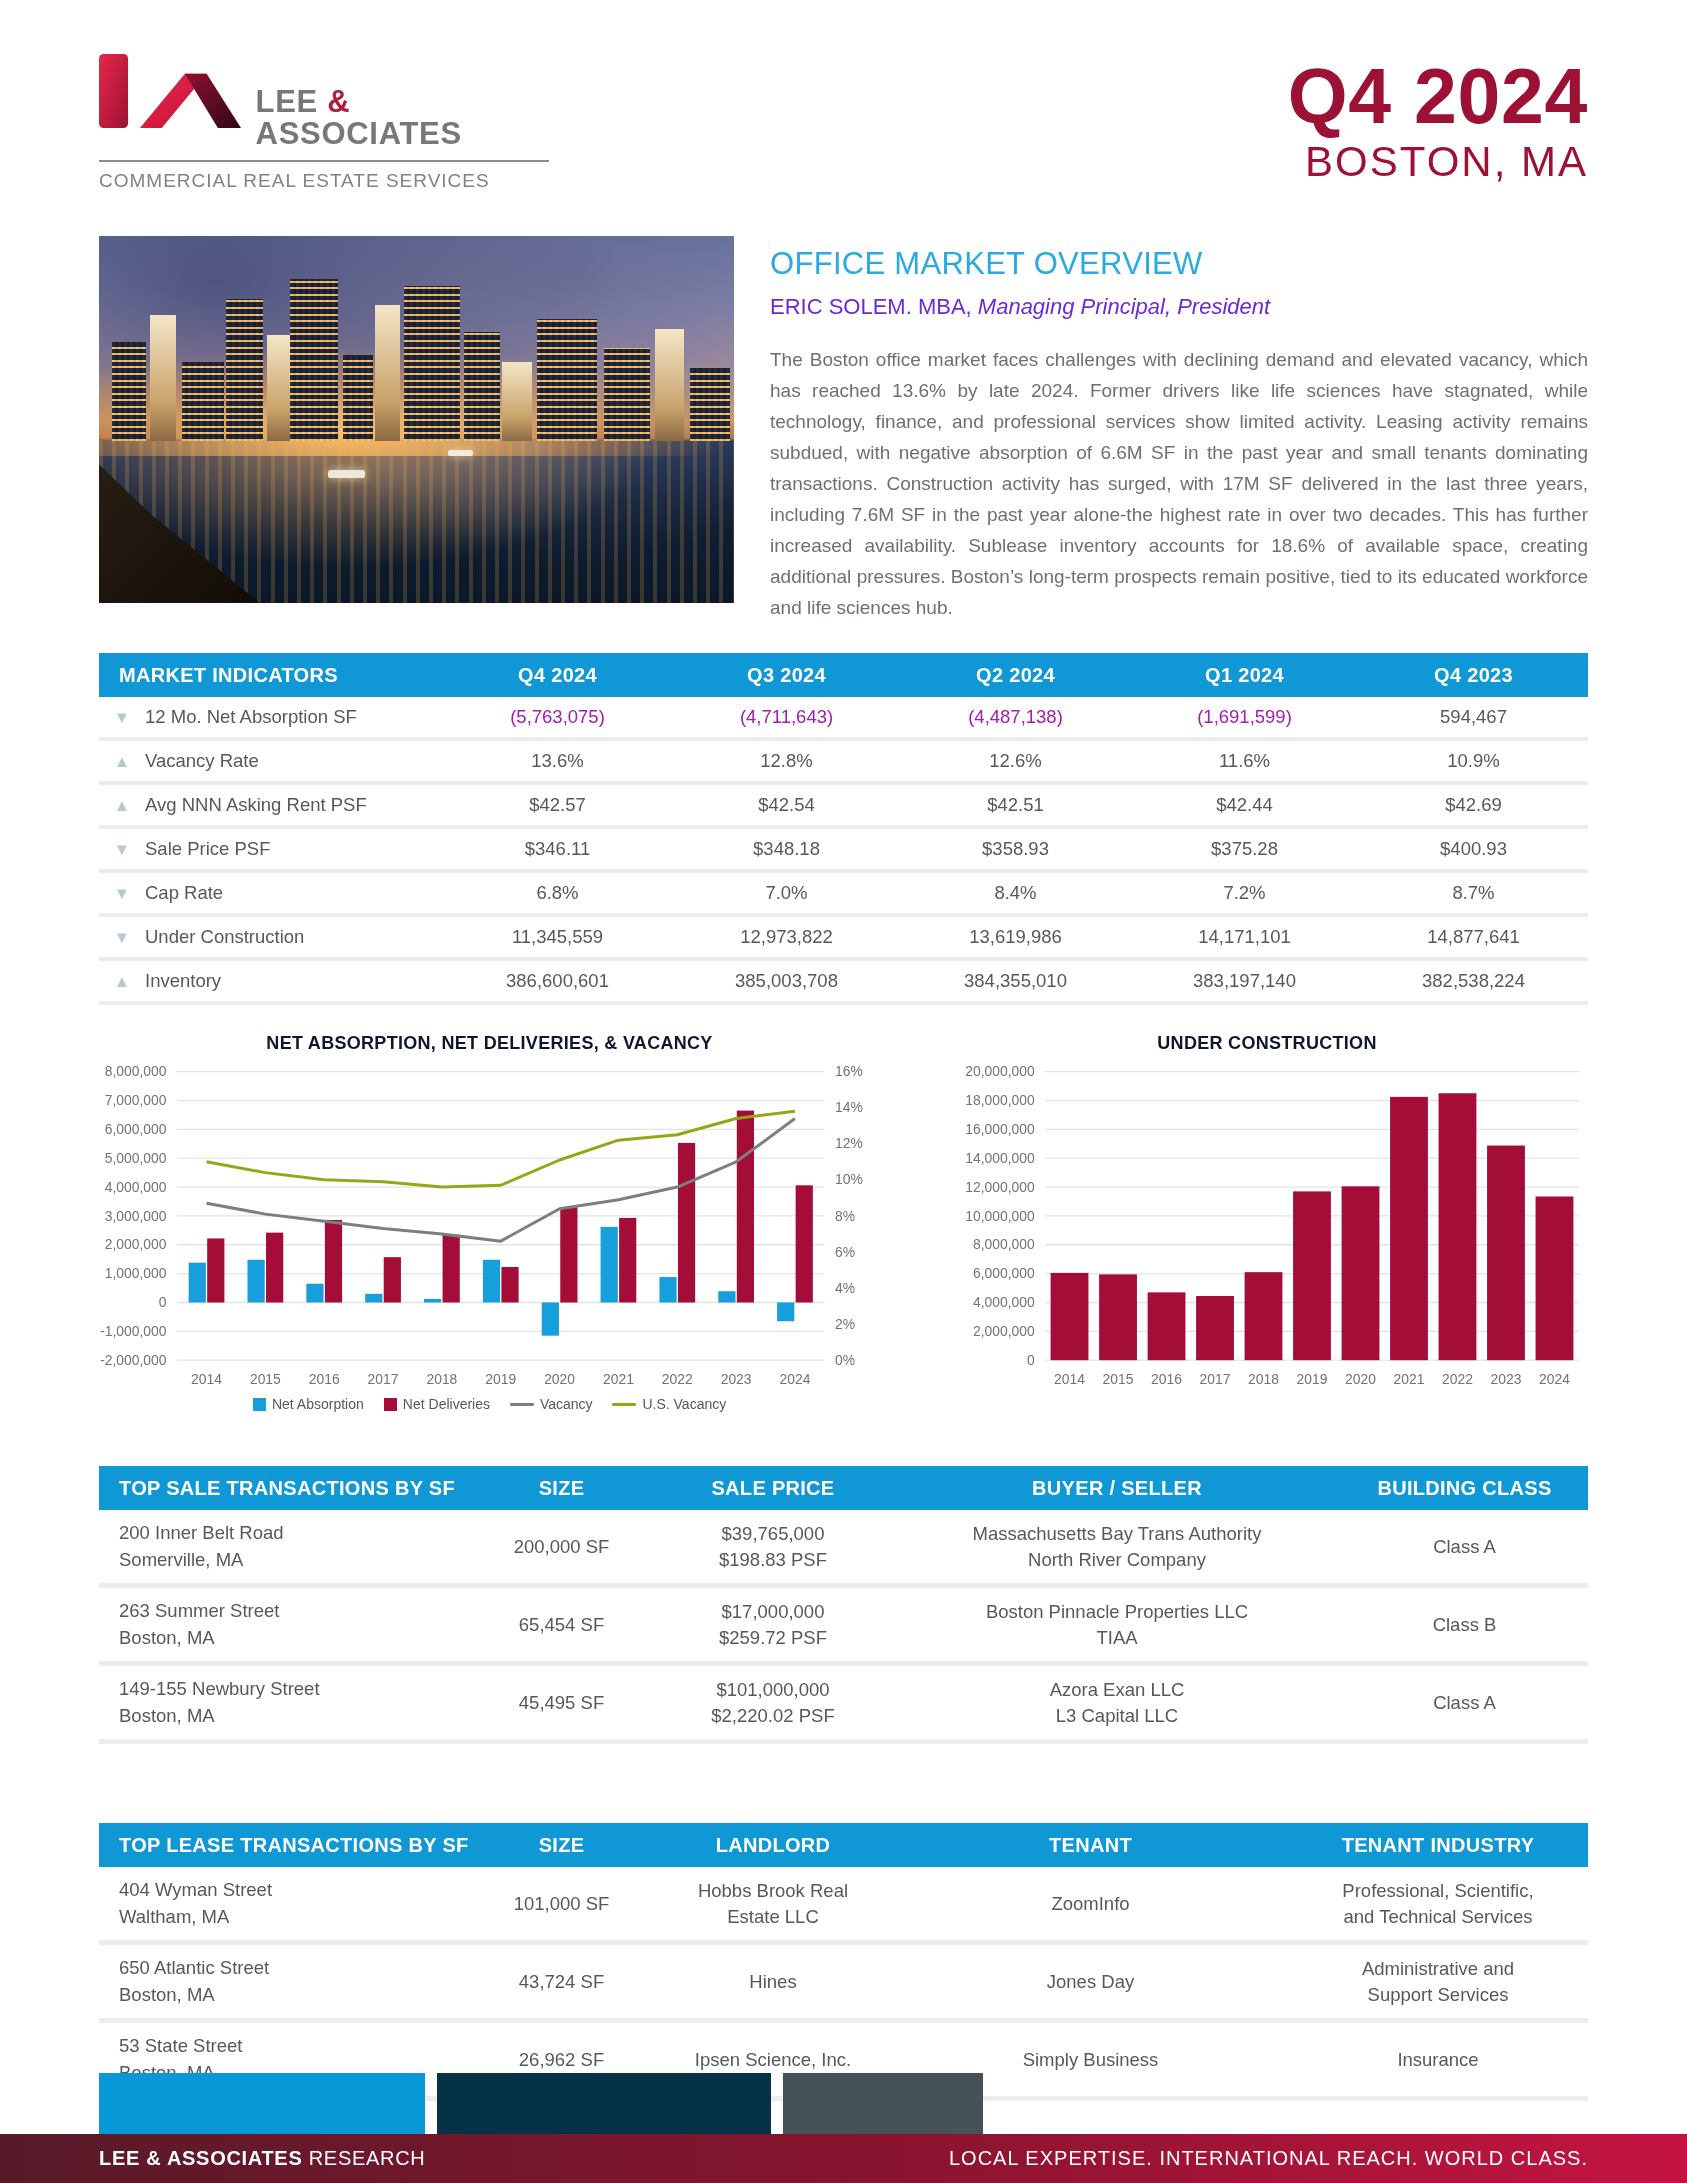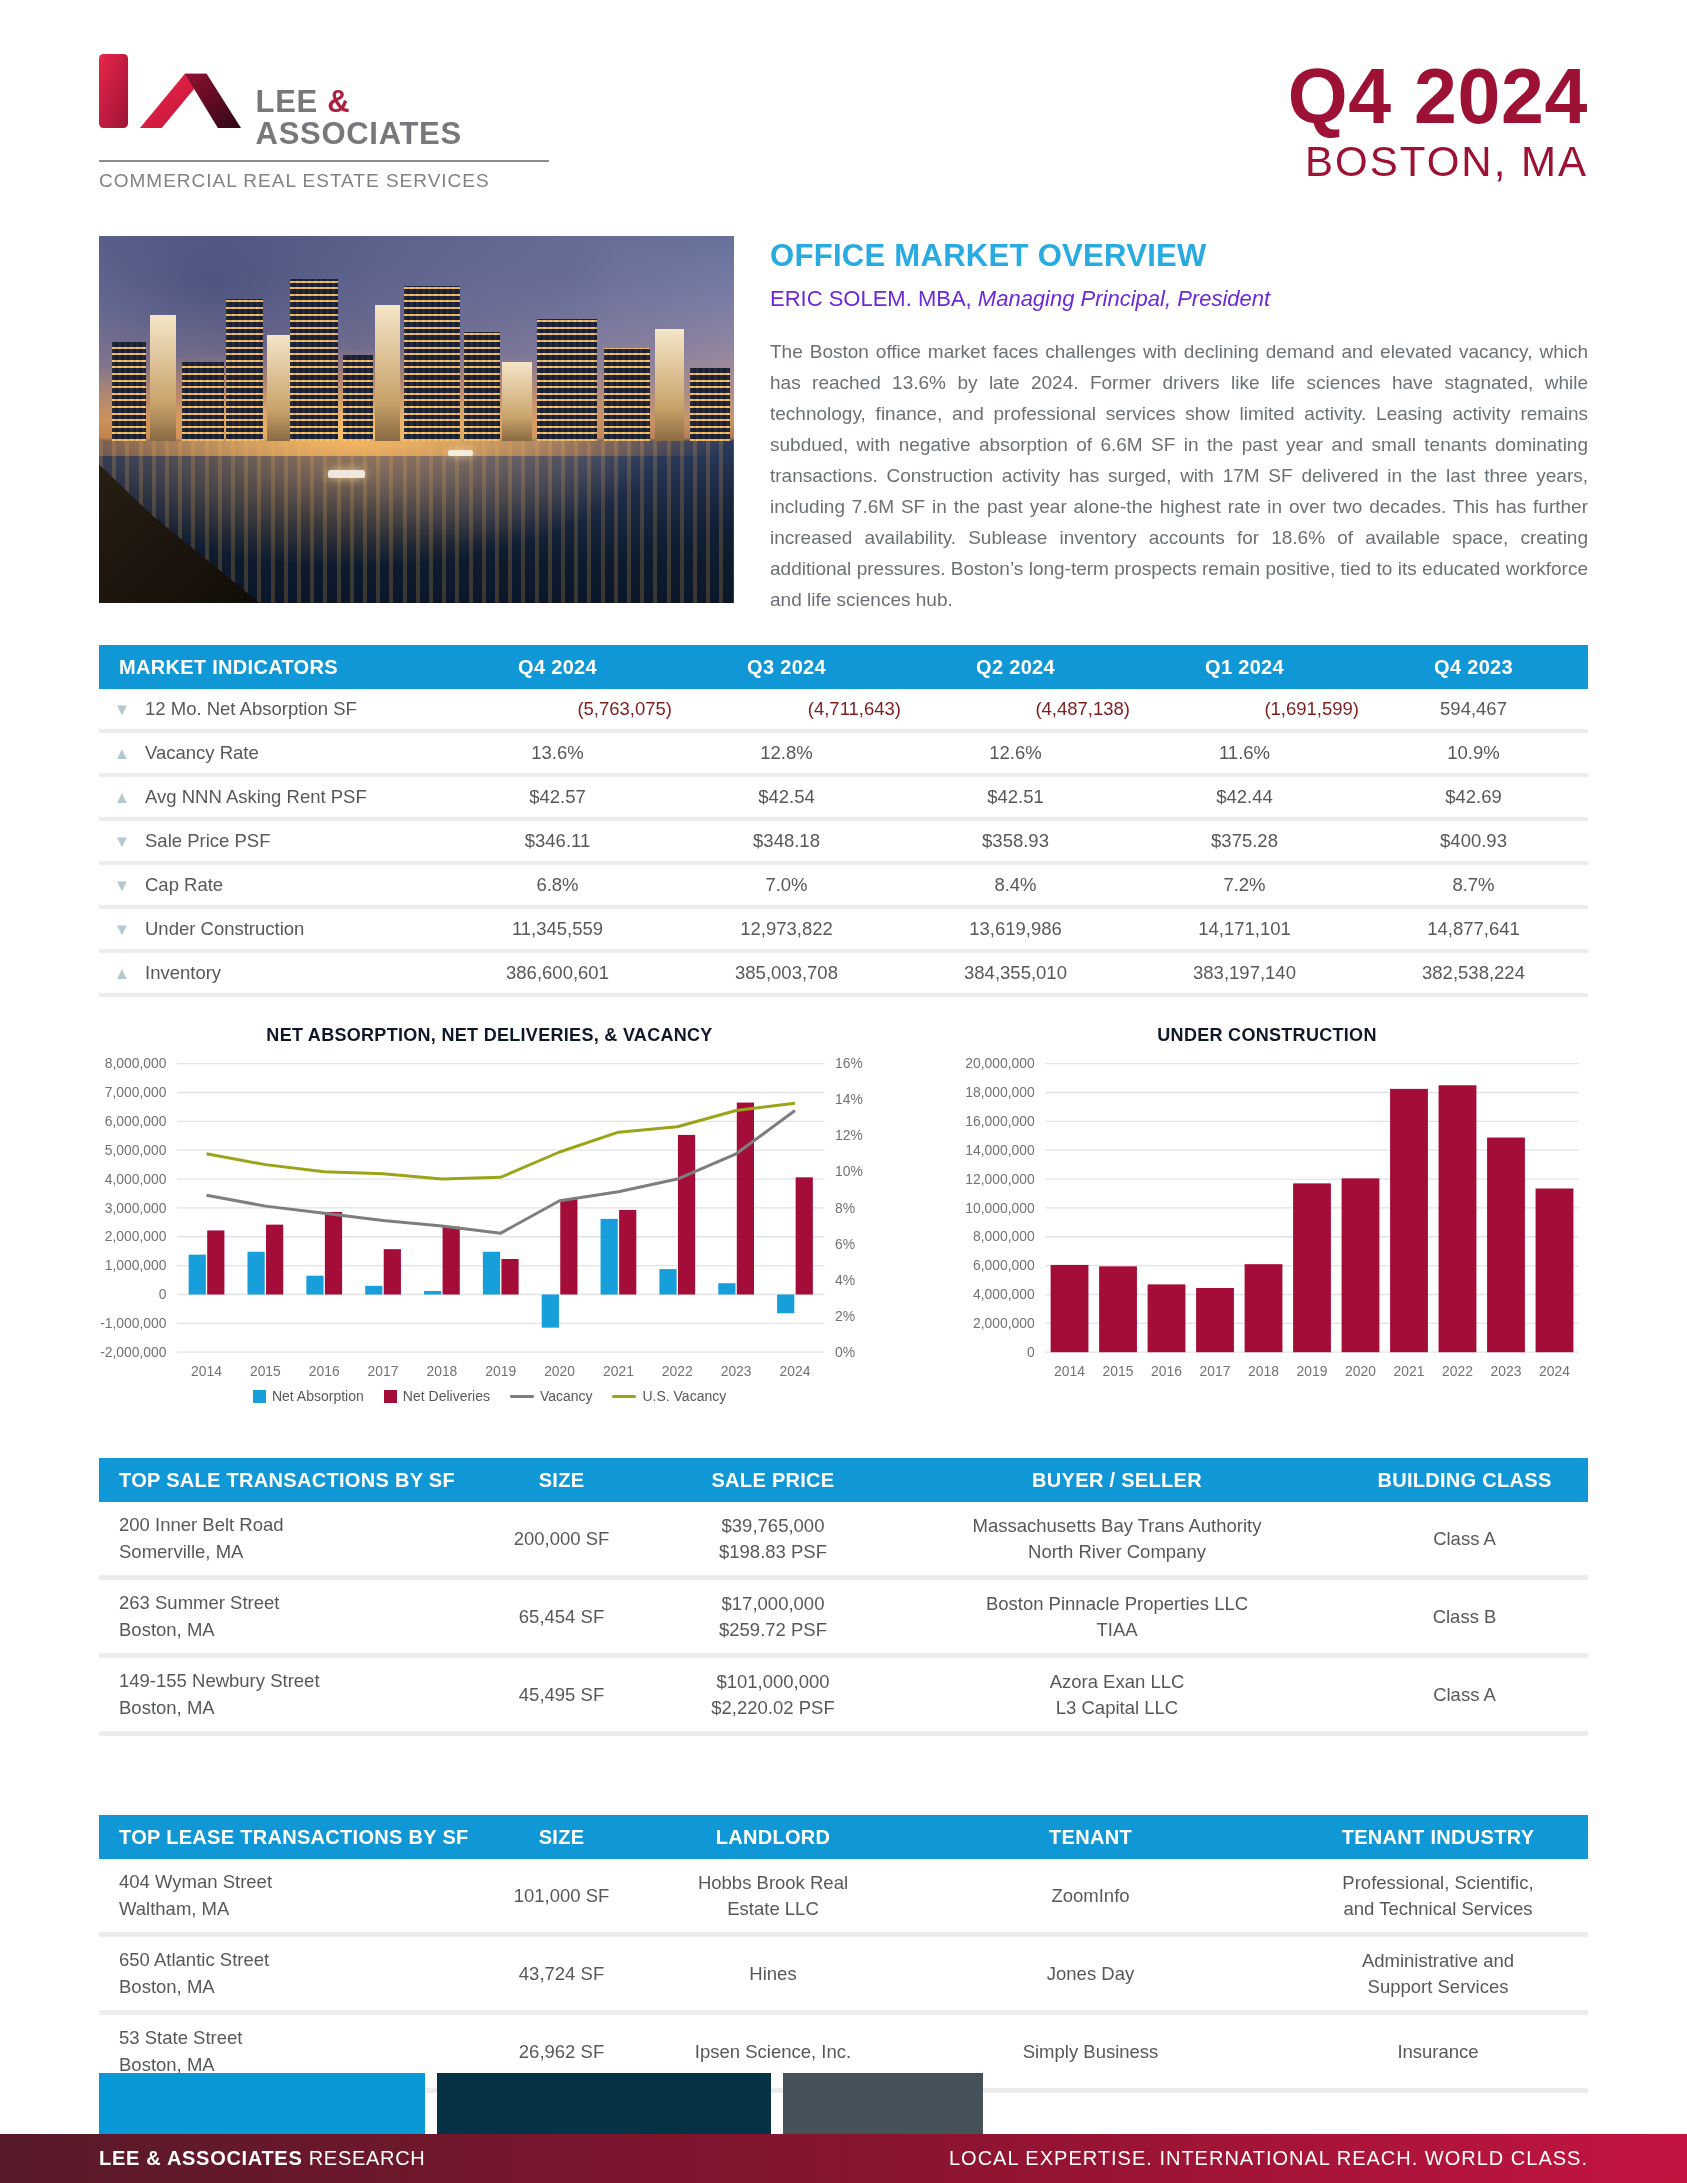--- a/index.html
+++ b/index.html
@@ -38,37 +38,37 @@
   .b.lit{background:linear-gradient(180deg,#f4e6c8,#caa36b 70%,#8a6a44);}
   .water-str{position:absolute;left:0;bottom:0;width:100%;height:44%;
     background:repeating-linear-gradient(90deg,rgba(248,178,80,.20) 0 4px,transparent 4px 13.2px),
                radial-gradient(ellipse at 40% 0%,rgba(255,180,90,.5),transparent 55%);}
   .dock{position:absolute;left:0;bottom:0;width:46%;height:46%;
     background:linear-gradient(135deg,#2a2014,#120d08 70%);
     clip-path:polygon(0 18%,18% 48%,55% 100%,0 100%);}
   .boat{position:absolute;background:rgba(250,245,235,.9);border-radius:2.6px;box-shadow:0 0 9.3px rgba(255,220,150,.8);}
 
   .overview{flex:1;padding-top:2.6px;}
-  .ov-title{font-size:31px;font-weight:bold;color:#29ABE2;letter-spacing:0.3px;}
+  .ov-title{font-size:31px;font-weight:normal;color:#29ABE2;letter-spacing:0.3px;margin-top:8px;}
   .ov-author{font-size:22px;color:#6d28d9;margin-top:12px;}
   .ov-author .it{font-style:italic;}
   .ov-body{margin-top:25px;font-size:19px;line-height:1.63;color:#6A7076;text-align:justify;}
 
   
   .tbl{margin-top:29px;}
   .thead{display:grid;background:#1098D6;height:44px;align-items:center;color:#fff;
          font-weight:bold;font-size:20px;letter-spacing:0.3px;}
   .thead .h{text-align:center;}
   .thead .h.first{text-align:left;padding-left:20px;}
   .ind-head{grid-template-columns:344px repeat(5,1fr);}
   .ind-row{display:grid;grid-template-columns:46px 298px repeat(5,1fr);height:40px;
            border-bottom:4.6px solid #ECECEC;align-items:center;font-size:18.5px;color:#55595C;}
   .ind-row .arrow{text-align:center;color:#B5C9D3;font-size:16.5px;}
   .ind-row .val{text-align:center;}
-  .ind-row .neg{color:#7f1d1d;text-align:right;}
+  .ind-row .neg{color:#a21caf;}
 
   .sale-grid{grid-template-columns:370px 185px 238px 450px 245px;}
   .lease-grid{grid-template-columns:370px 185px 238px 397px 298px;}
   .tx-row{display:grid;min-height:73px;align-items:center;border-bottom:5.3px solid #ECECEC;
           font-size:18.5px;color:#55595C;}
   .tx-row .c{text-align:center;line-height:1.4;}
   .tx-row .c.first{text-align:left;padding-left:20px;line-height:1.45;}
 
   
   .charts{display:flex;gap:66px;margin-top:28px;}

